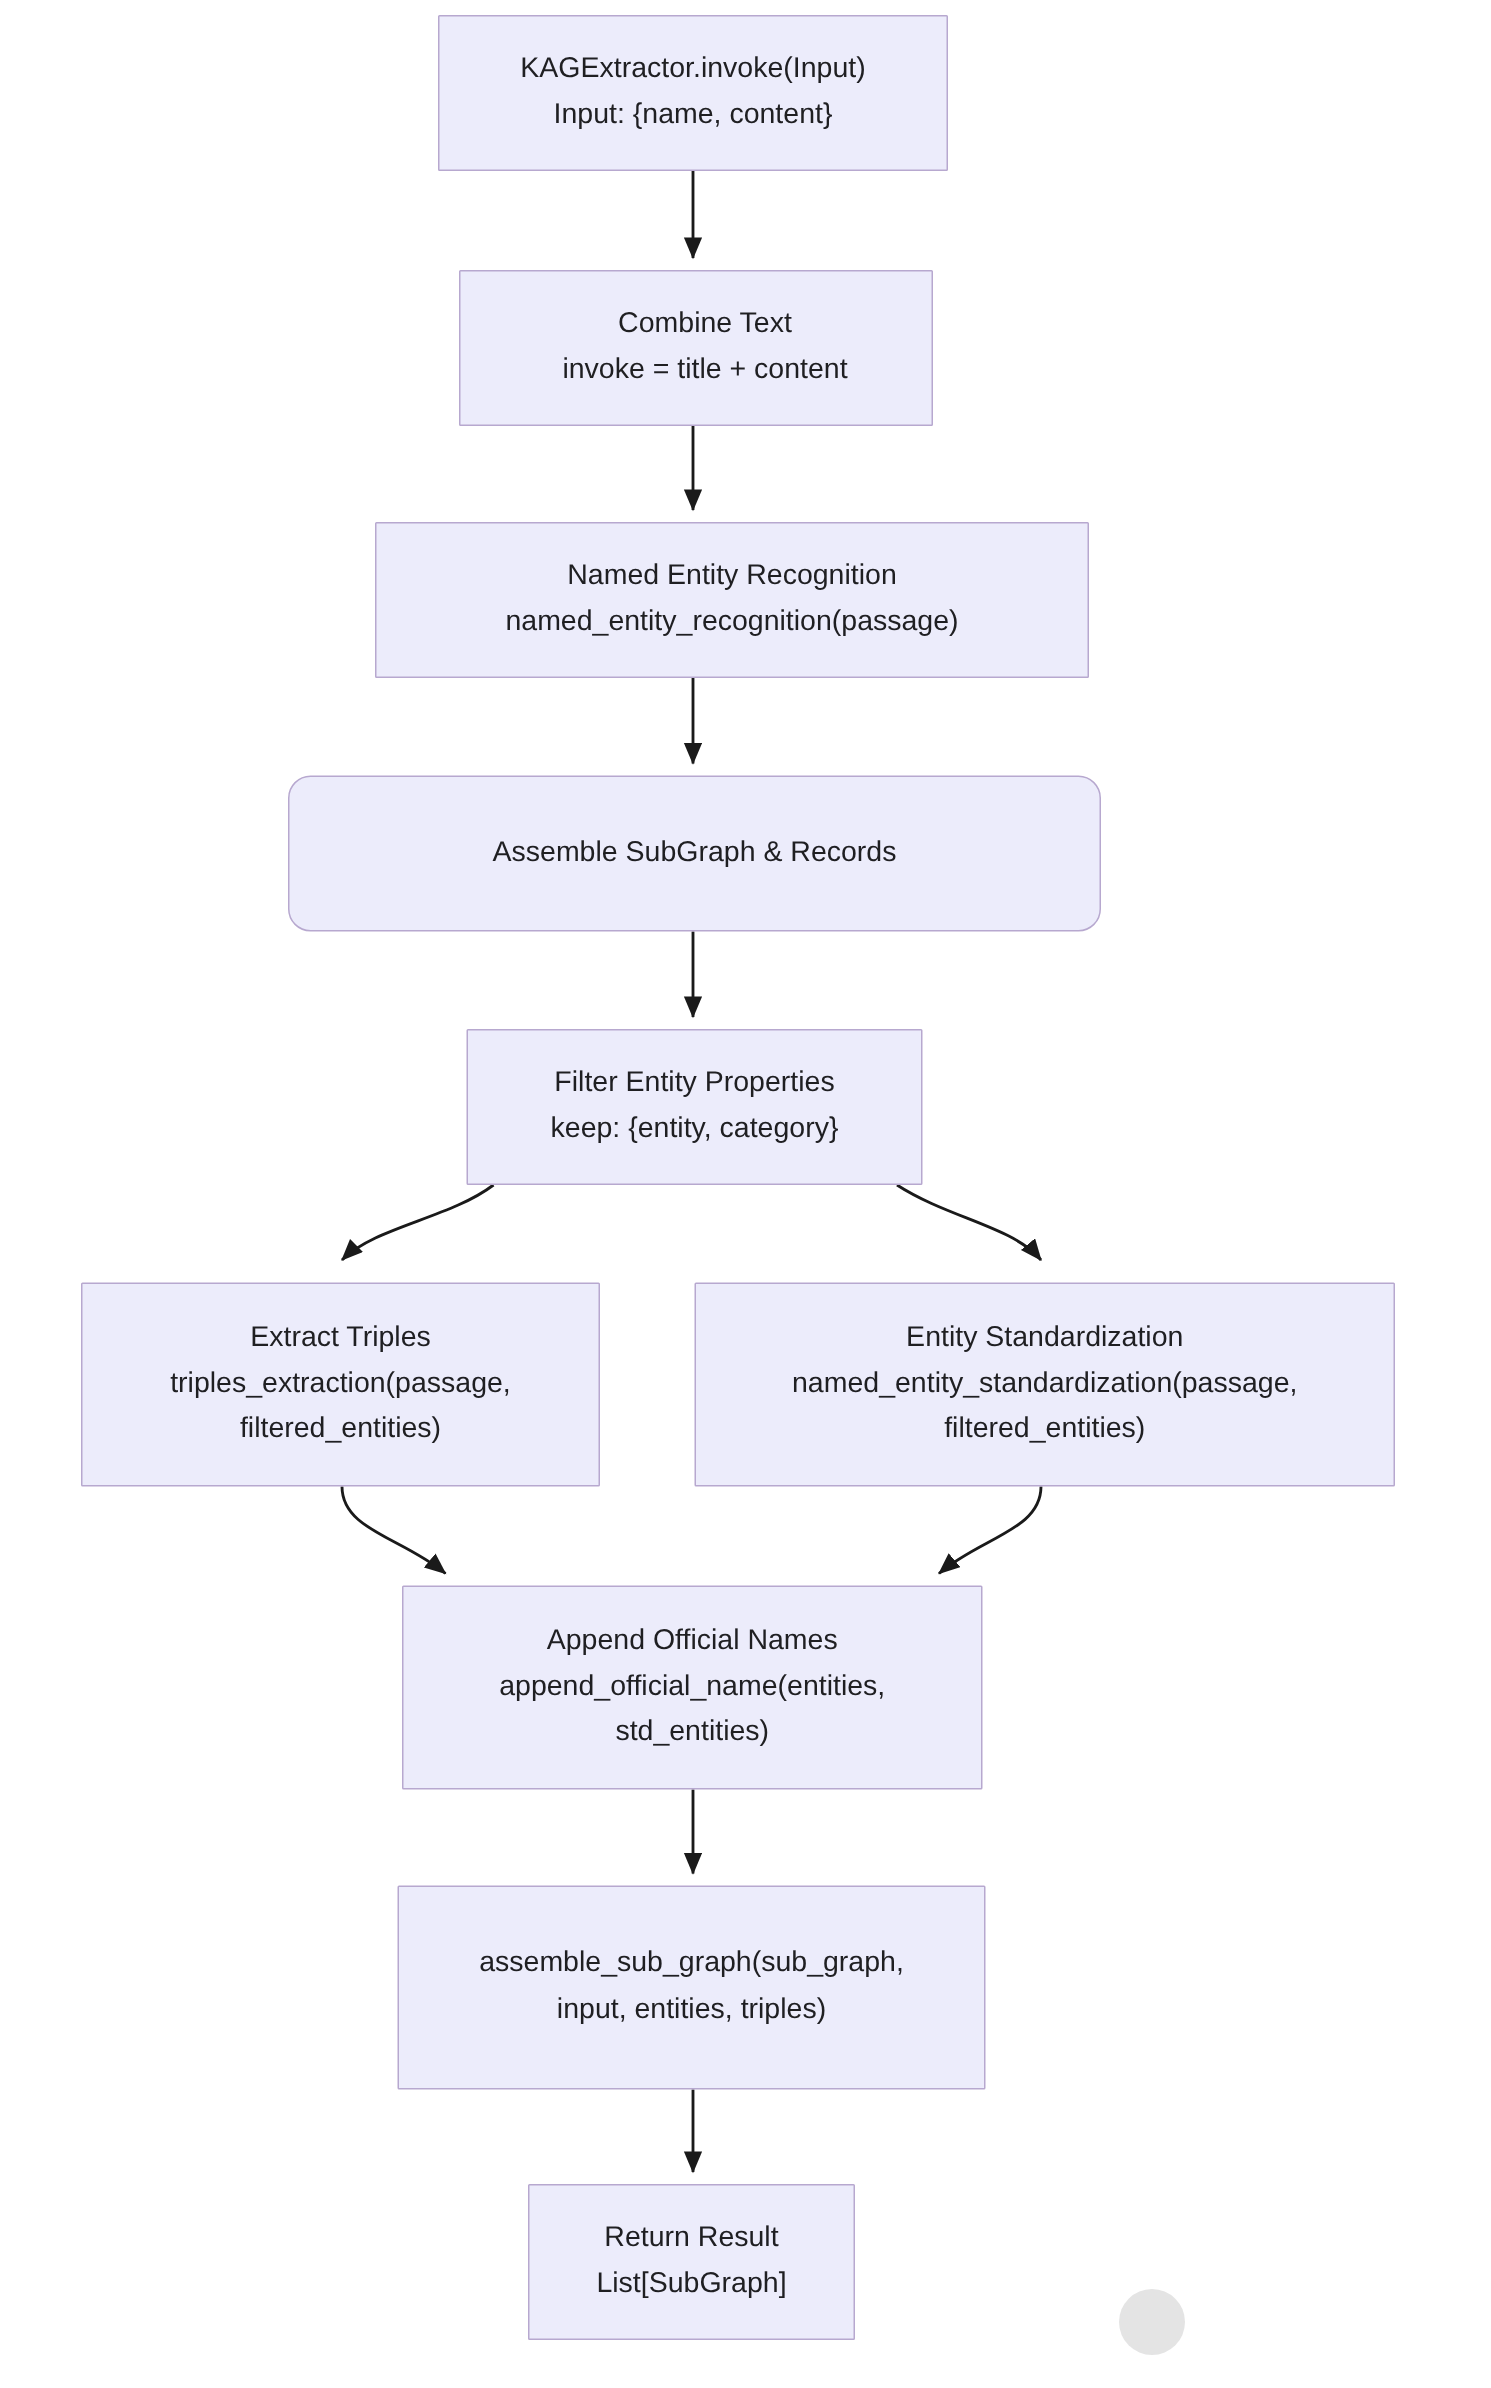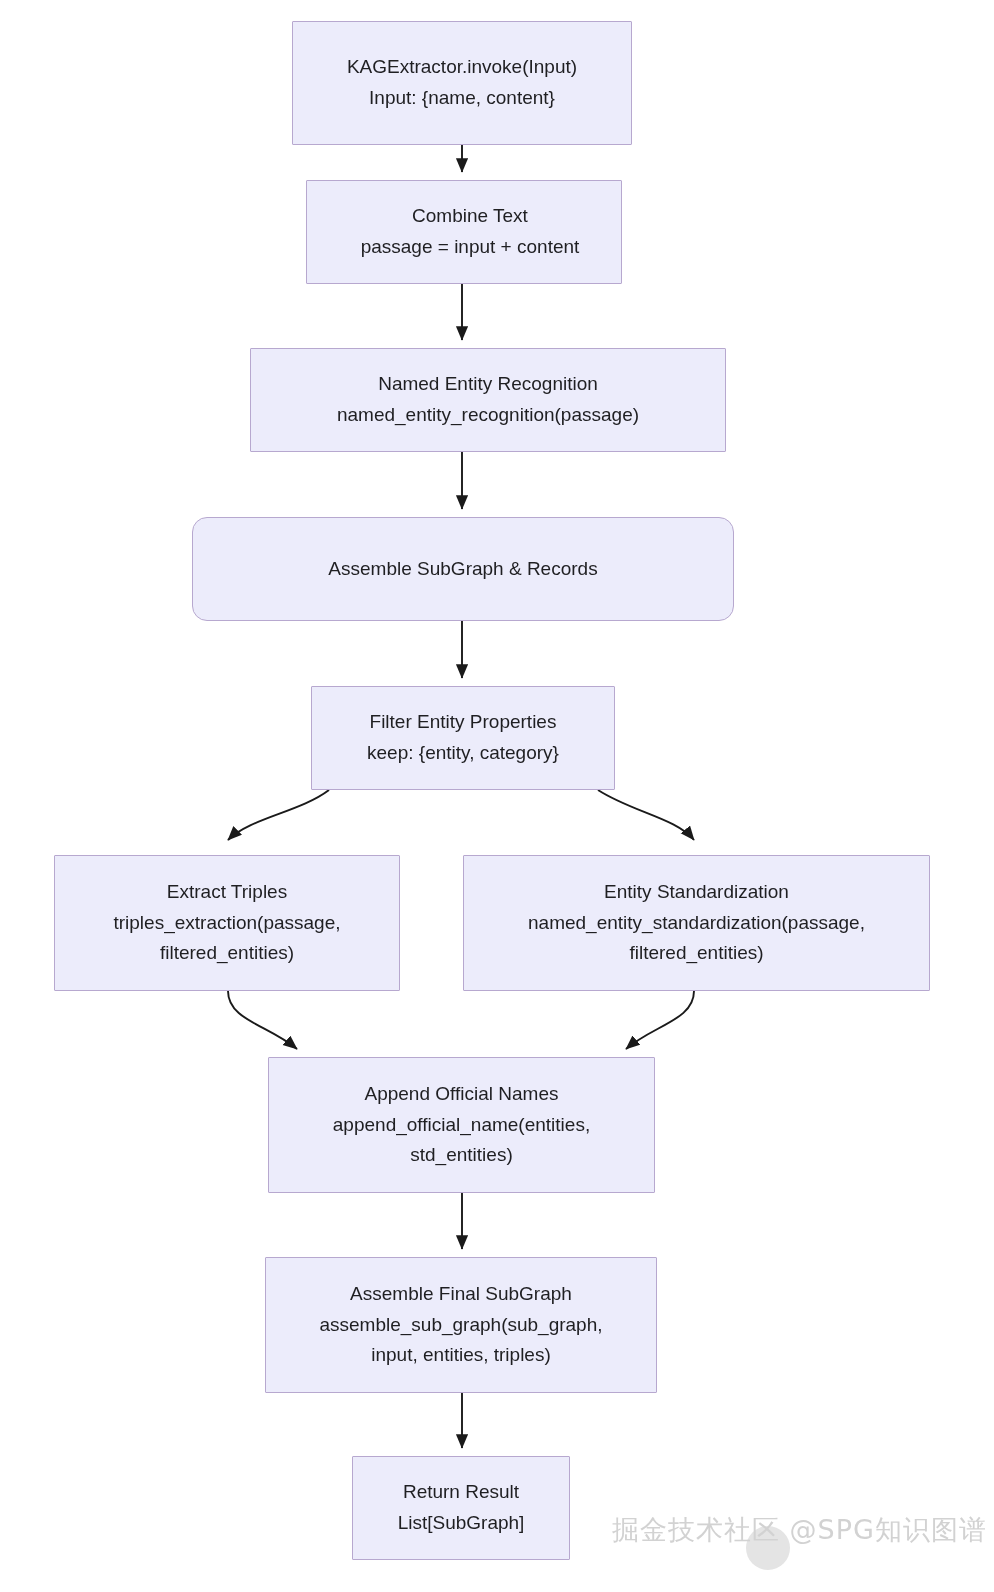--- a/index.html
+++ b/index.html
@@ -89,28 +89,28 @@
       <path d="M462,621 L462,678"></path>
       <path d="M329,790 C300,812 250,818 228,840"></path>
       <path d="M598,790 C632,812 676,818 694,840"></path>
       <path d="M228,991 C228,1020 268,1025 297,1049"></path>
       <path d="M694,991 C694,1020 654,1025 626,1049"></path>
       <path d="M462,1193 L462,1249"></path>
       <path d="M462,1393 L462,1448"></path>
     </g>
   </svg>
 
-  <div class="node" style="left: 292px; top: 21px; width: 340px; height: 124px;">
+  <div class="node" style="left: 292px; top: 10px; width: 340px; height: 104px;">
     <span class="nline">KAGExtractor.invoke(Input)</span>
     <span class="nline">Input: {name, content}</span>
   </div>
 
   <div class="node" style="left: 306px; top: 180px; width: 316px; height: 104px; padding-left: 20px;">
     <span class="nline">Combine Text</span>
-    <span class="nline">passage = input + content</span>
+    <span class="nline">invoke = title + content</span>
   </div>
 
   <div class="node" style="left: 250px; top: 348px; width: 476px; height: 104px;">
     <span class="nline">Named Entity Recognition</span>
     <span class="nline">named_entity_recognition(passage)</span>
   </div>
 
   <div class="node" style="left: 192px; top: 517px; width: 542px; height: 104px; border-radius: 15px;">
     <span class="nline">Assemble SubGraph &amp; Records</span>
   </div>
@@ -132,27 +132,25 @@
     <span class="nline">filtered_entities)</span>
   </div>
 
   <div class="node" style="left: 268px; top: 1057px; width: 387px; height: 136px; align-items: center;">
     <span class="nline">Append Official Names</span>
     <span class="nline">append_official_name(entities,</span>
     <span class="nline">std_entities)</span>
   </div>
 
   <div class="node" style="left: 265px; top: 1257px; width: 392px; height: 136px;">
-    <span class="nline">Assemble Final SubGraph</span>
     <span class="nline">assemble_sub_graph(sub_graph,</span>
     <span class="nline">input, entities, triples)</span>
   </div>
 
   <div class="node" style="left: 352px; top: 1456px; width: 218px; height: 104px; text-align: center;">
     <span class="nline">Return Result</span>
     <span class="nline">List[SubGraph]</span>
   </div>
 
   <div id="watermark-logo" style="left:746px; top:1526px;"></div>
 
-  <div id="watermark" style="left: 612px; top: 1512px;">掘金技术社区 @SPG知识图谱</div>
 
 </div>
 
 </body></html>

